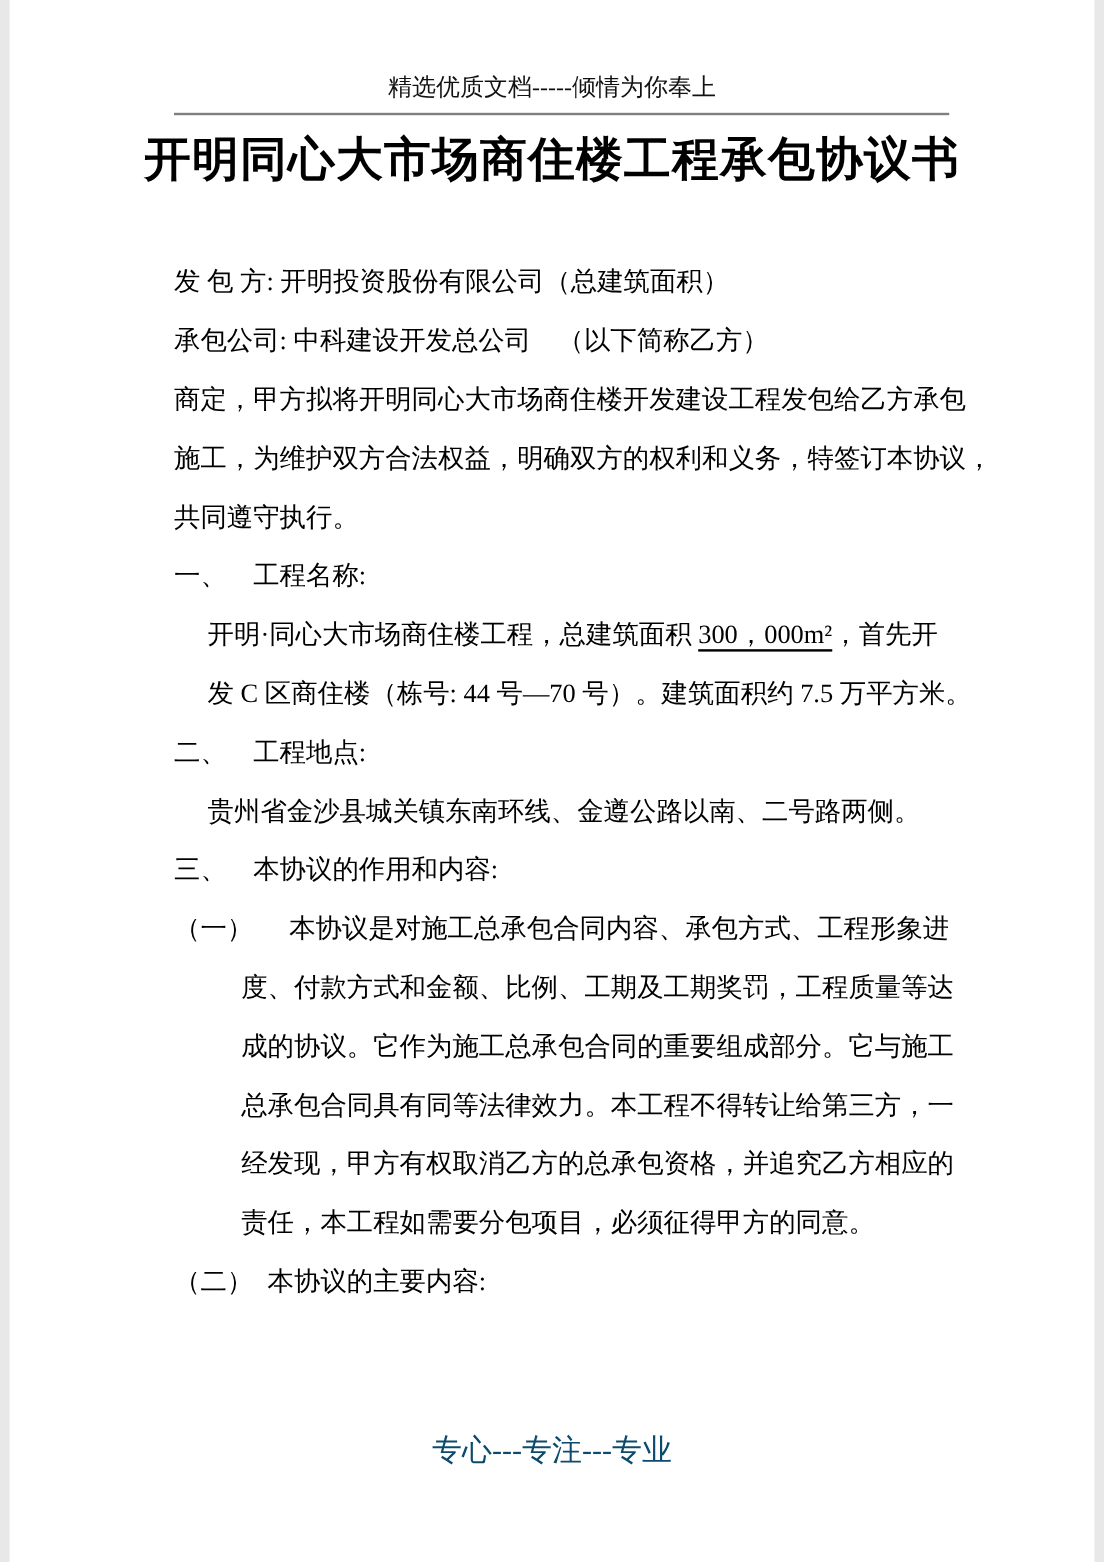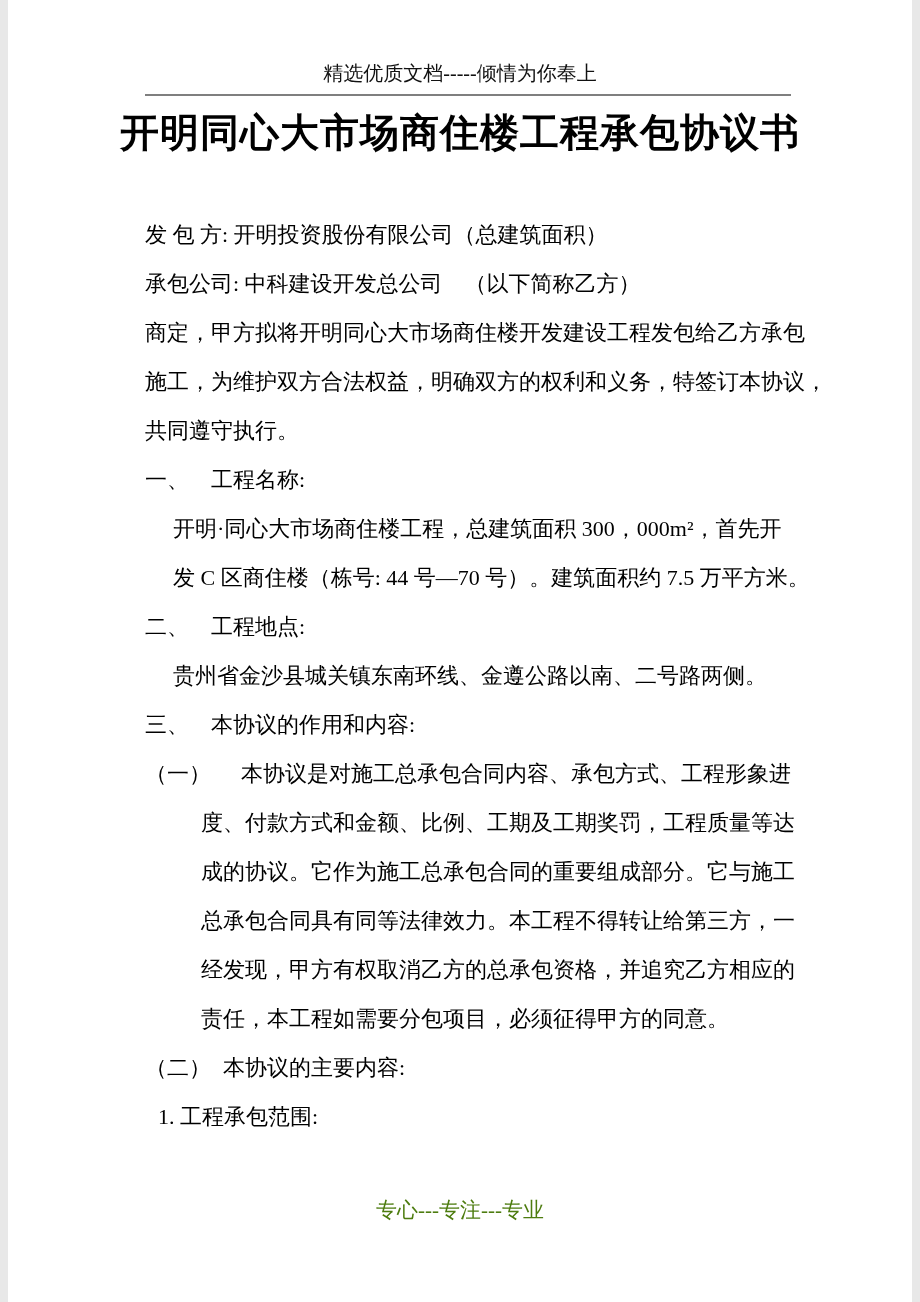--- a/index.html
+++ b/index.html
@@ -38,27 +38,28 @@
     white-space:nowrap;
   }
   .ind-28{padding-left:28px;}
   .ind-44{padding-left:44px;}
   .ind-56{padding-left:56px;}
   .ind-13{padding-left:13px;}
   .num-label{display:inline-block;width:66px;}
   .num-label-w96{display:inline-block;width:96px;}
   .num-label-w78{display:inline-block;width:78px;}
   .uline{
+    text-decoration:underline;
     text-underline-offset:5px;
   }
   .doc-footer{
     position:absolute;top:1196px;left:0;right:0;
     text-align:center;
-    font-size:21px;line-height:28px;
-    color:#4d7c0f;
+    font-size:25px;line-height:28px;
+    color:#0c4a6e;
   }
 </style>
 </head>
 <body>
 
 <div class="page">
 
   <div class="doc-header">精选优质文档-----倾情为你奉上</div>
   <div class="header-divider"></div>
 
@@ -123,21 +124,18 @@
       <span>经发现，甲方有权取消乙方的总承包资格，并追究乙方相应的</span>
     </div>
     <div class="line ind-56">
       <span>责任，本工程如需要分包项目，必须征得甲方的同意。</span>
     </div>
 
     <div class="line">
       <span class="num-label-w78">（二）</span><span>本协议的主要内容:</span>
     </div>
 
-    <div class="line ind-13">
-      <span>1. 工程承包范围:</span>
-    </div>
 
   </div>
 
   <div class="doc-footer">专心---专注---专业</div>
 
 </div>
 
 </body></html>

